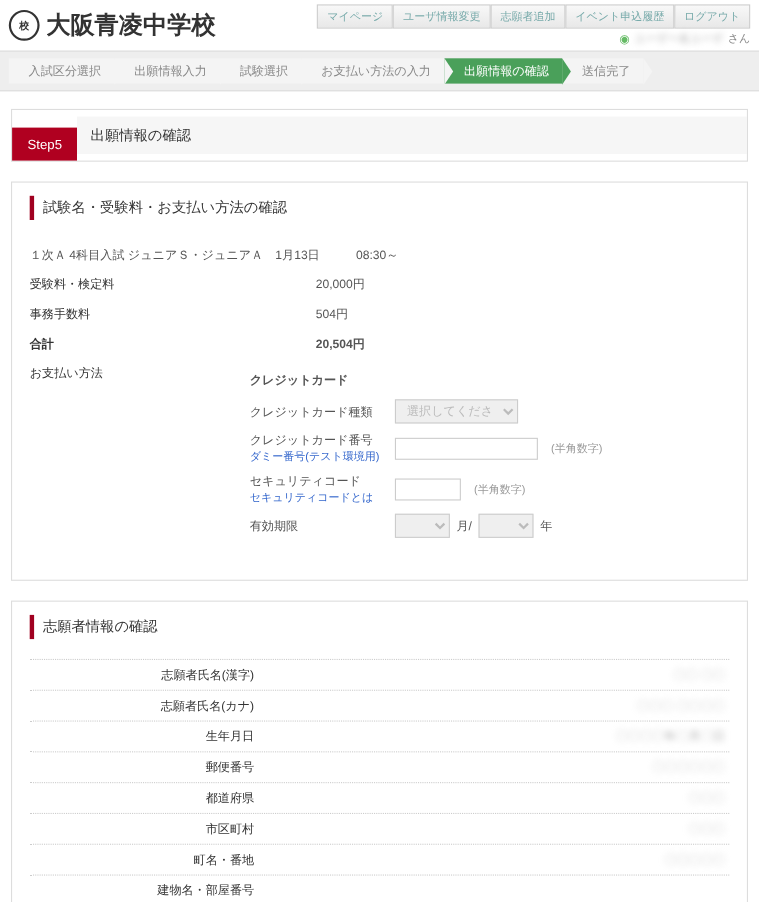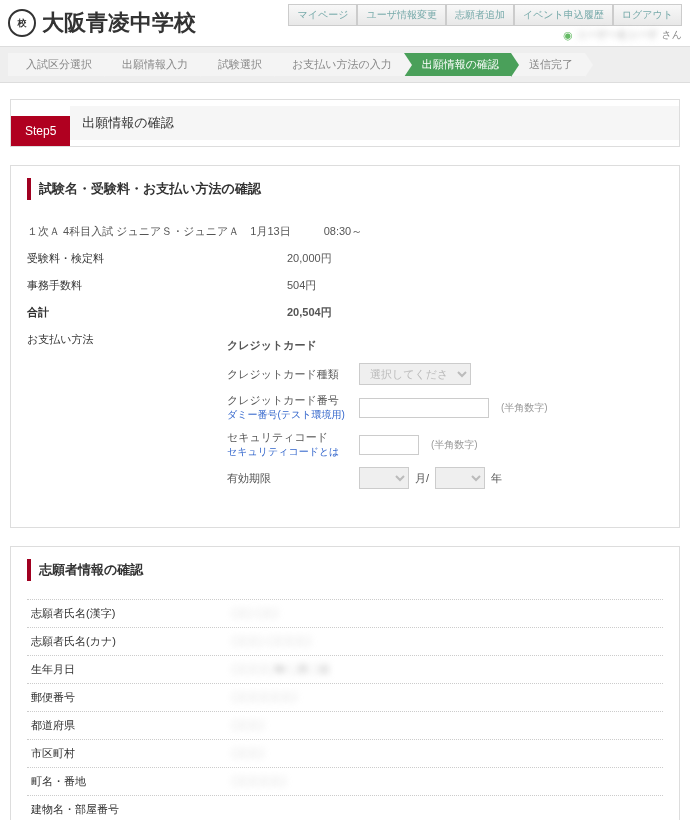--- a/index.html
+++ b/index.html
@@ -16,33 +16,33 @@
 .user-blur { filter: blur(3px); color:#aaa;}
 .breadcrumb { background: #eee; padding: 6px 8px; display: flex; align-items: center; gap: 0; font-size: 11px; border-top:1px solid #ddd; border-bottom:1px solid #ddd;}
 .crumb { background: #f4f4f4; padding: 4px 12px 4px 18px; position: relative; color:#888; }
 .crumb.active { background: #4aa05a; color: #fff; }
 .crumb::after { content:""; position:absolute; right:-8px; top:0; width:0; height:0; border-top:12px solid transparent; border-bottom:12px solid transparent; border-left:8px solid #f4f4f4; z-index:1;}
 .crumb.active::after { border-left-color:#4aa05a;}
 .step-bar { display:flex; align-items:center; background:#fff; margin:16px 10px 4px; border:1px solid #ddd;}
 .step-label { background:#b00020; color:#fff; padding:8px 14px; font-size:12px;margin-top:16px; }
 .step-title { padding:8px 12px; background:#f6f6f6; flex:1; font-size:13px;}
 .panel { border:1px solid #ddd; margin:18px 10px; padding:12px 16px 24px; }
-.panel-title { border-left:4px solid #a00020; padding:2px 8px; font-size:13px; margin-bottom:18px; font-weight:bold;}
+.panel-title { border-left:4px solid #a00020; padding:2px 8px; font-size:13px; margin-bottom:18px; font-weight:normal;}
 .row { display:flex; padding:6px 0; font-size:11px;}
 .label { width:200px; color:#333;}
 .val { flex:1; color:#555;}
 .val.right { text-align:left; padding-left:60px;}
 .bold { font-weight:bold;}
 .pay-header { font-weight:bold; margin:6px 0 10px;}
 .pay-row { display:flex; align-items:center; margin:8px 0; gap:12px;}
 .pay-label { width:120px; font-size:11px; text-align:left;}
 .pay-ctrl select, .pay-ctrl input { border:1px solid #ccc; padding:3px 6px; font-size:11px; color:#bbb;}
 .hint { font-size:10px; color:#999;}
 .link { color:#36c; font-size:10px; cursor:pointer;}
-.info-row { display:flex; padding:6px 4px; border-top:1px dotted #ccc; font-size:11px;}
+.info-row { display:flex; padding:6px 4px; border-top:1px dotted #ccc; font-size:11px;text-align:right;}
 .info-row:last-child { border-bottom:1px dotted #ccc;}
 .info-label { width:200px;}
 .info-val { flex:1; color:#aaa; filter:blur(3px);}
 </style>
 </head>
 <body>
 
 <div class="header">
   <div class="header-left">
     <div class="logo">校</div>

